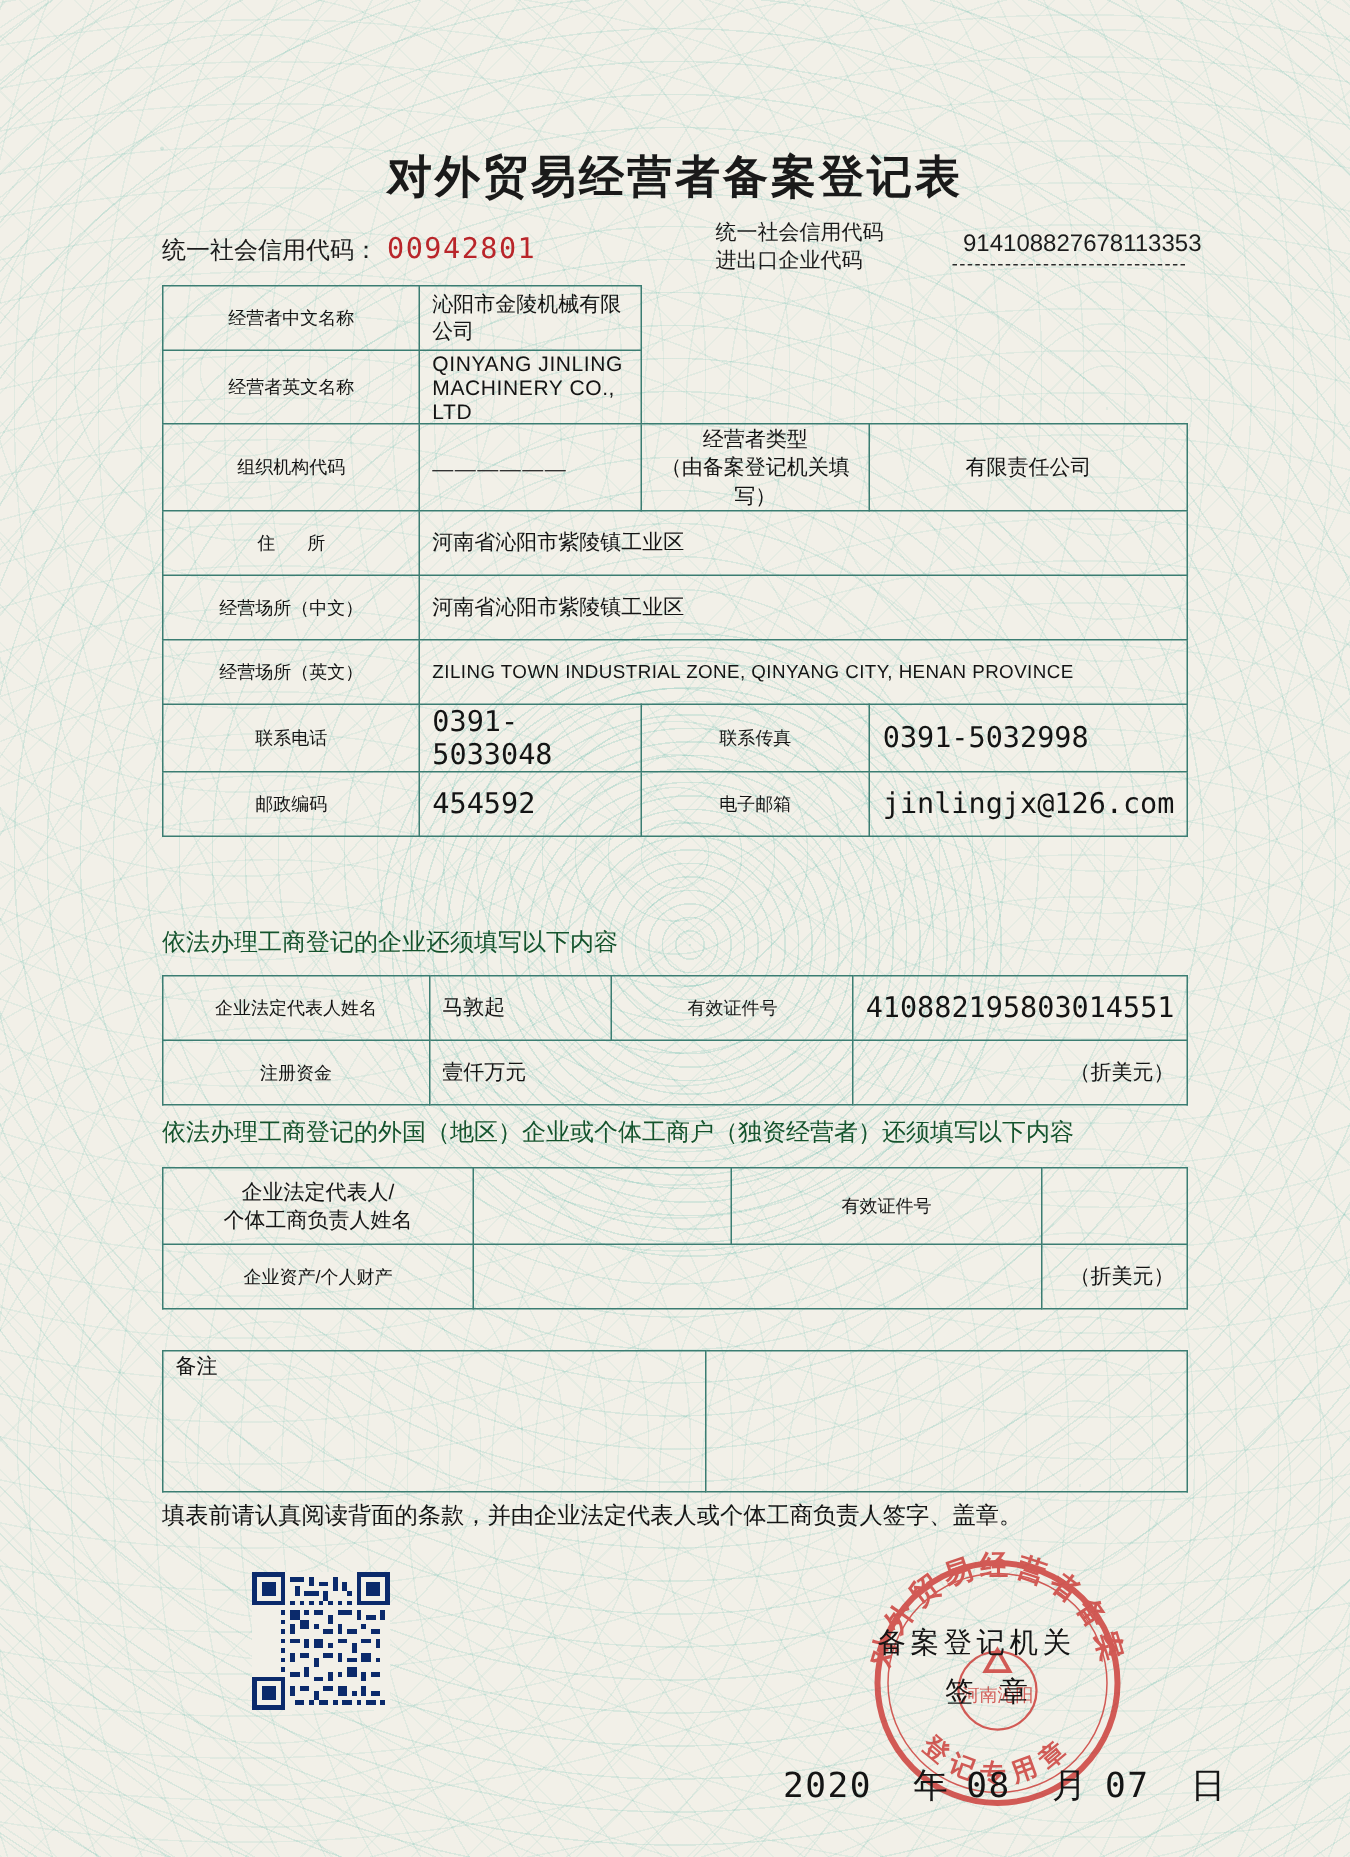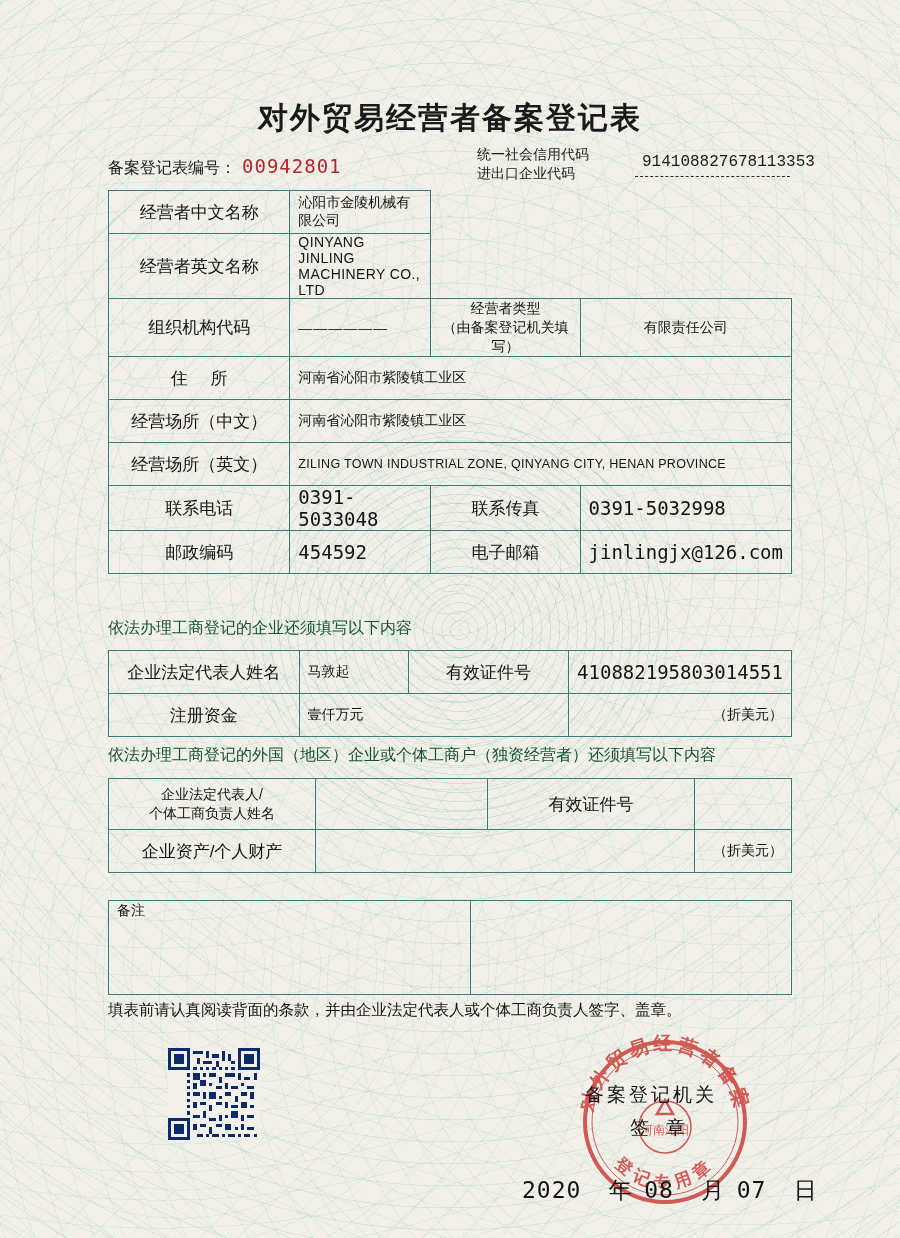--- a/index.html
+++ b/index.html
@@ -47,41 +47,41 @@
   .hdr-left .num{
     color:#b9252a;font-family:"DejaVu Sans Mono",monospace;font-size:19px;
     letter-spacing:1px;margin-left:6px;
   }
   .hdr-right{
     position:absolute;left:477px;top:145px;font-size:14px;color:#1b1b1b;
     line-height:19px;
   }
   .hdr-right .code{
     position:absolute;left:165px;top:8px;
-    font-family:Liberation Mono, monospace;font-size:16px;color:#1b1b1b;
+    font-family:Liberation Sans, sans-serif;font-size:16px;color:#1b1b1b;
     letter-spacing:0px;white-space:nowrap;
   }
   .dashline{
     position:absolute;left:635px;top:176px;width:155px;
     border-bottom:1px dashed #2a2a2a;
   }
 
   
   table.grid{
     position:absolute;border-collapse:collapse;
     font-size:15px;color:#141414;
   }
   table.grid td{
     border:1px solid #3b7d72;
     padding:0 8px;
     height:42px;
     vertical-align:middle;
     background:transparent;
   }
-  .lbl{text-align:center;color:#141414;font-size:17px;white-space:nowrap;}
+  .lbl{text-align:center;color:#141414;font-size:12px;white-space:nowrap;}
   .lbl.sp{letter-spacing:9px;text-indent:9px;}
   .val{font-size:14px;color:#141414;}
   .val.mono{font-family:"DejaVu Sans Mono",monospace;font-size:19px;letter-spacing:0px;}
   .val.en{font-size:14px;letter-spacing:.4px;}
   .val.small-en{font-size:12.5px;letter-spacing:.3px;}
   .dashes{letter-spacing:1px;color:#333;}
   .right{text-align:right;}
   .two-line{line-height:19px;font-size:14px;text-align:center;}
   .section-note{
     position:absolute;font-size:16px;color:#14532d;
@@ -110,21 +110,21 @@
 <body>
 
 <div class="bg-pattern"></div>
 <div class="bg-rings"></div>
 
 <div class="sheet">
 
   <div class="title">对外贸易经营者备案登记表</div>
 
   <div class="hdr-left">
-    <span>备案登记表编号：</span><span class="num">00942801</span>
+    <span>统一社会信用代码：</span><span class="num">00942801</span>
   </div>
 
   <div class="hdr-right">
     <div>统一社会信用代码</div>
     <div>进出口企业代码</div>
     <div class="code">914108827678113353</div>
   </div>
   <div class="dashline"></div>
 
   <table class="grid" style="left:108px;top:190px;width:684px;">

